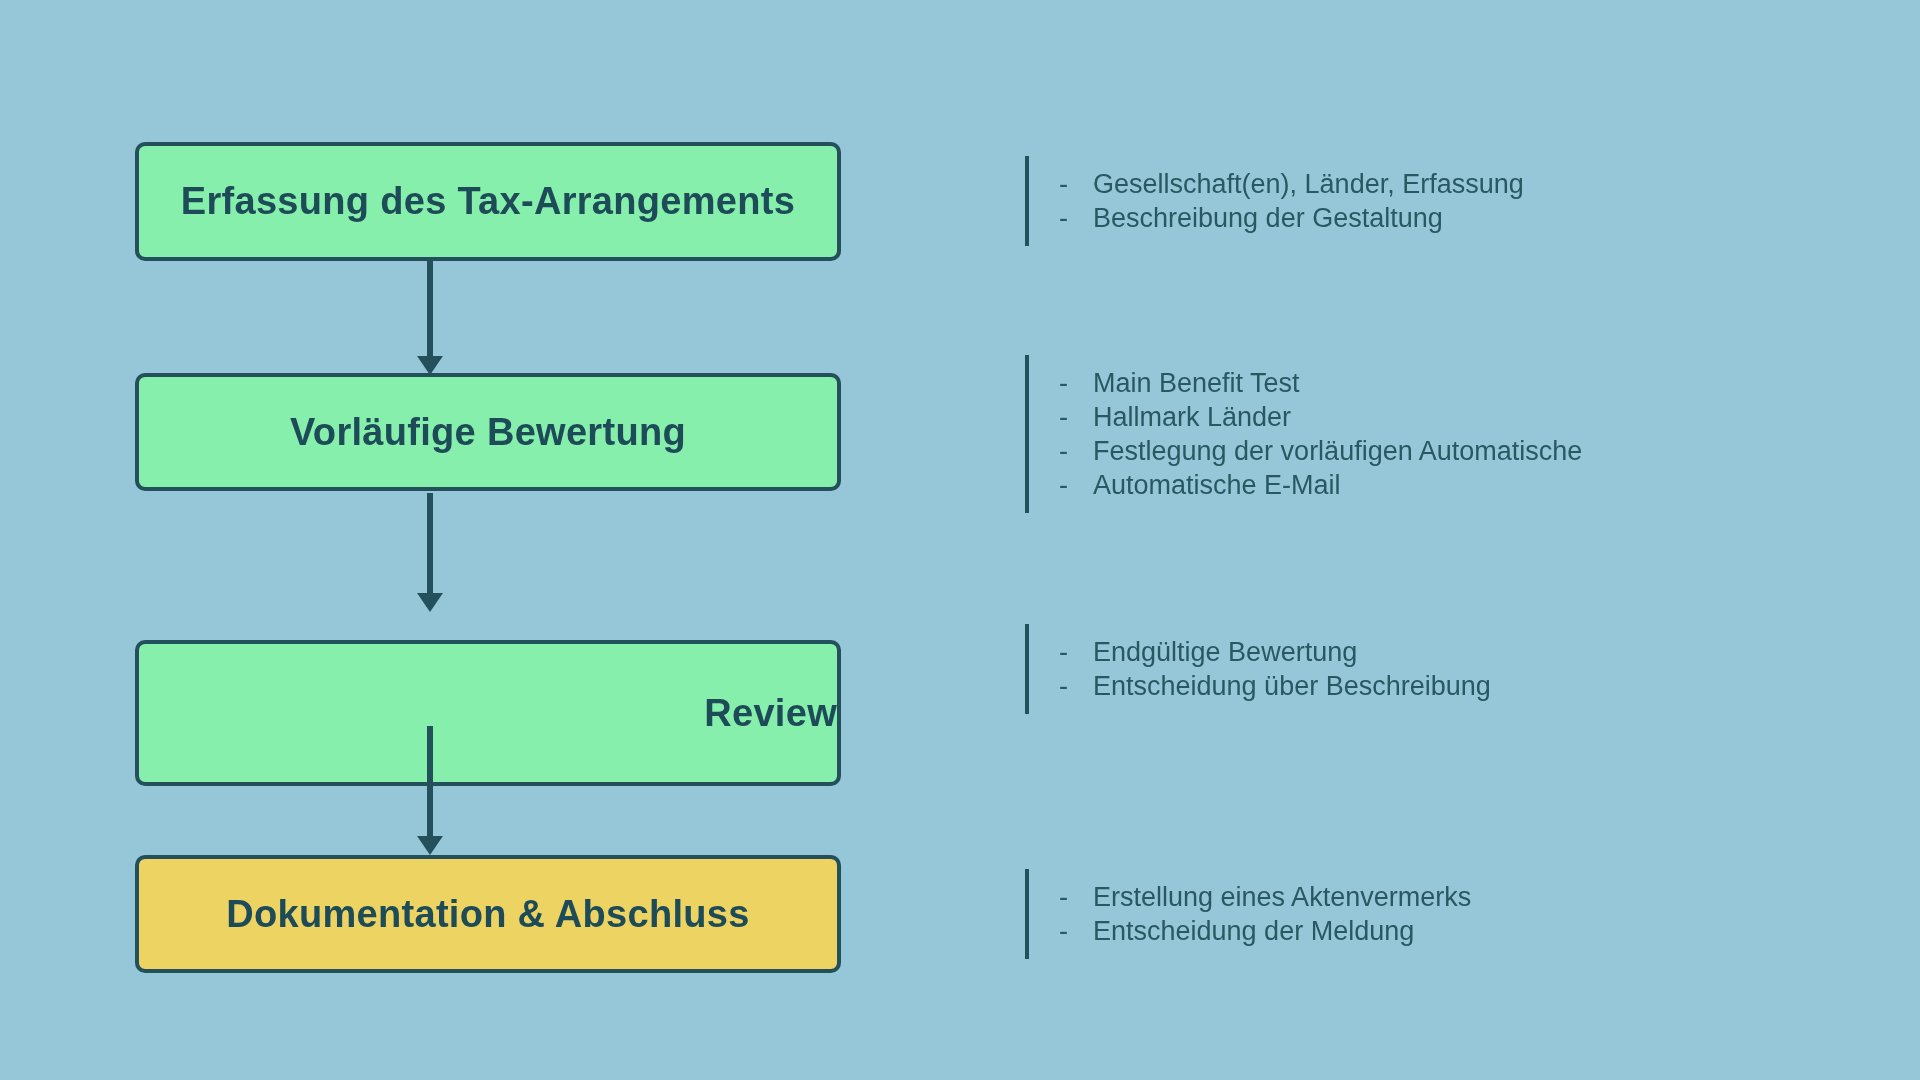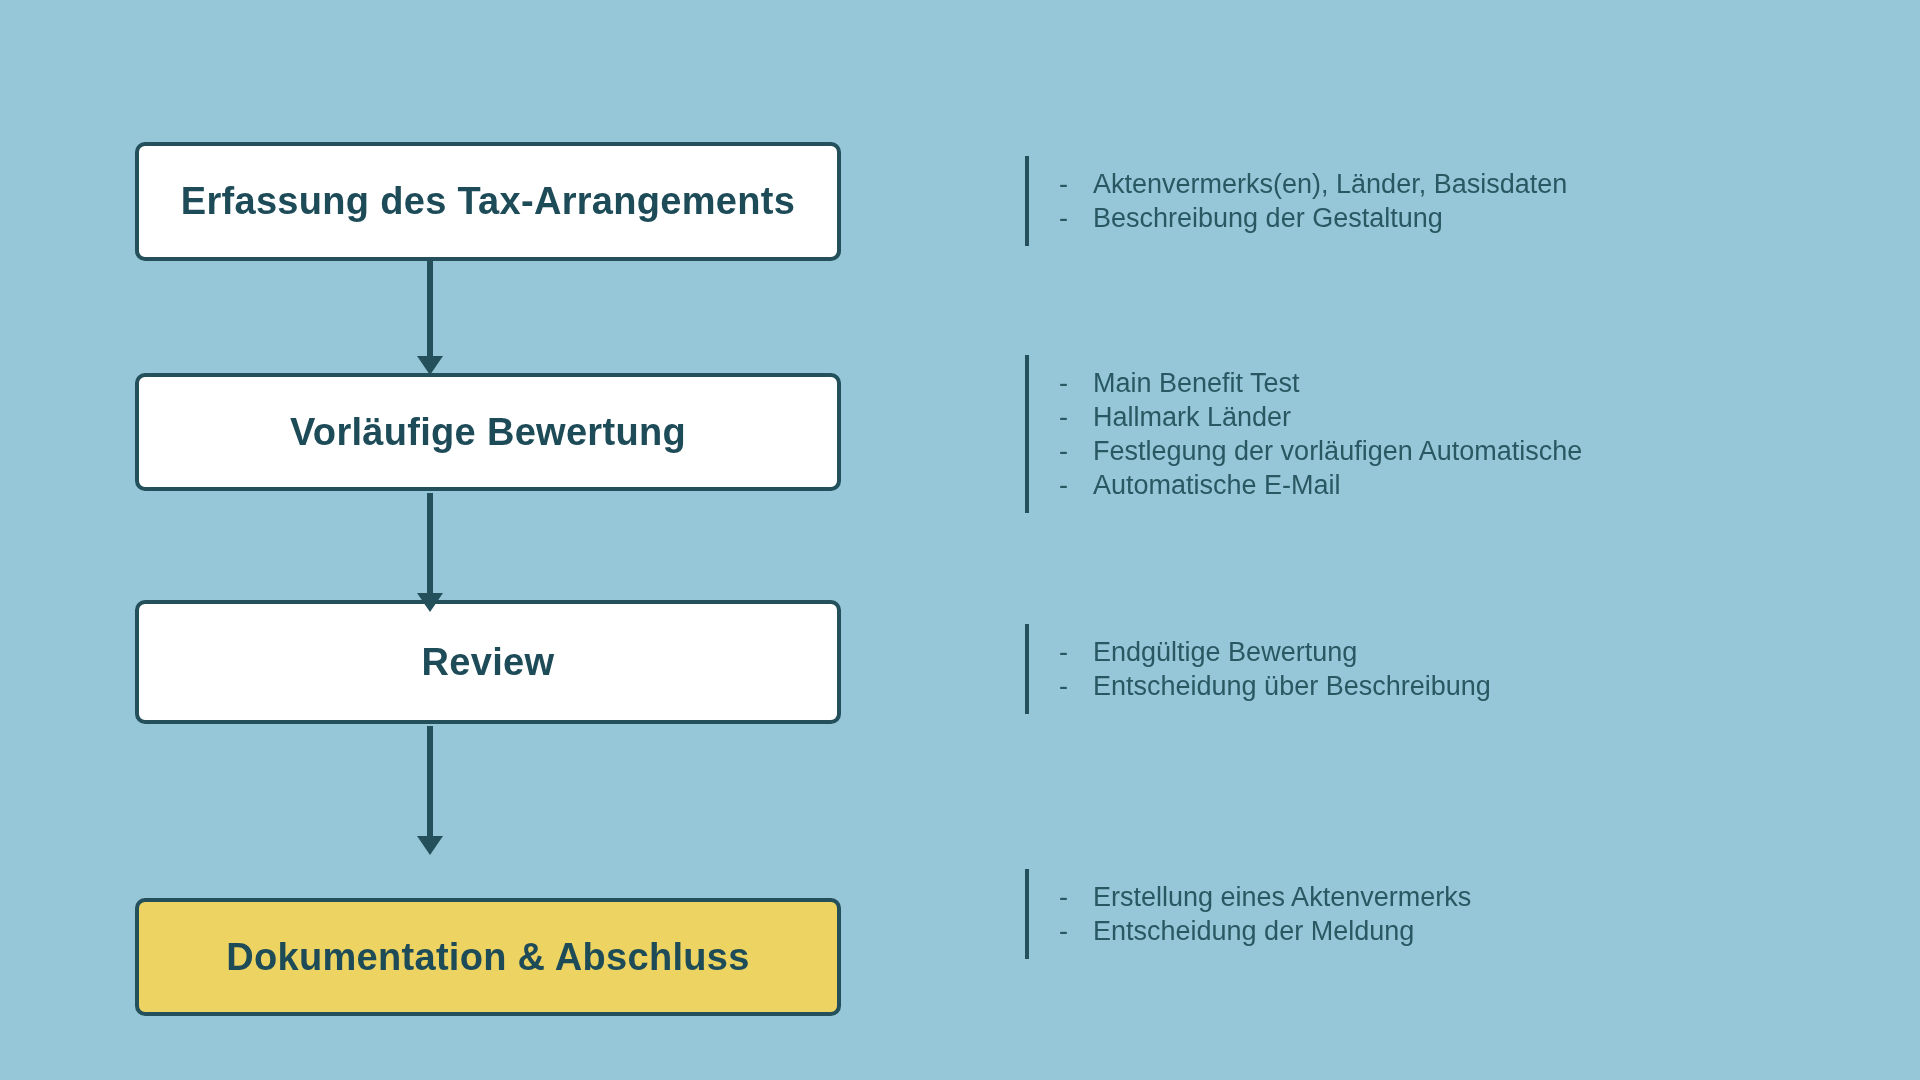--- a/index.html
+++ b/index.html
@@ -13,37 +13,37 @@
   }
 
   
   .step-box {
     position: absolute;
     left: 135px;
     width: 706px;
     box-sizing: border-box;
     border: 4px solid #24505c;
     border-radius: 10px;
-    background: #ffffff;
+    background: #86efac;
     display: flex;
     align-items: center;
     justify-content: center;
   }
   .step-box.highlight { background: #ecd362; }
   .step-label {
     font-size: 38px;
     font-weight: bold;
     color: #1d4b58;
     letter-spacing: 0.3px;
     white-space: nowrap;
   }
   #box1 { top: 142px; height: 119px; }
   #box2 { top: 373px; height: 118px; }
-  #box3 { top: 600px; height: 124px; }
-  #box4 { top: 898px; height: 118px; }
+  #box3 { top: 640px; height: 146px; justify-content: flex-end; }
+  #box4 { top: 855px; height: 118px; }
 
   
   .connector {
     position: absolute;
     left: 417px;
     width: 26px;
     display: flex;
     flex-direction: column;
     align-items: center;
   }
@@ -118,21 +118,21 @@
   <div class="connector" id="arrow3">
     <div class="arrow-line"></div>
     <div class="arrow-head"></div>
   </div>
 
   <div class="detail-group" id="group1">
     <div class="vline"></div>
     <ul>
       <li>
         <span class="dash">-</span>
-        <span>Aktenvermerks(en), Länder, Basisdaten</span>
+        <span>Gesellschaft(en), Länder, Erfassung</span>
       </li>
       <li>
         <span class="dash">-</span>
         <span>Beschreibung der Gestaltung</span>
       </li>
     </ul>
   </div>
 
   <div class="detail-group" id="group2">
     <div class="vline"></div>

